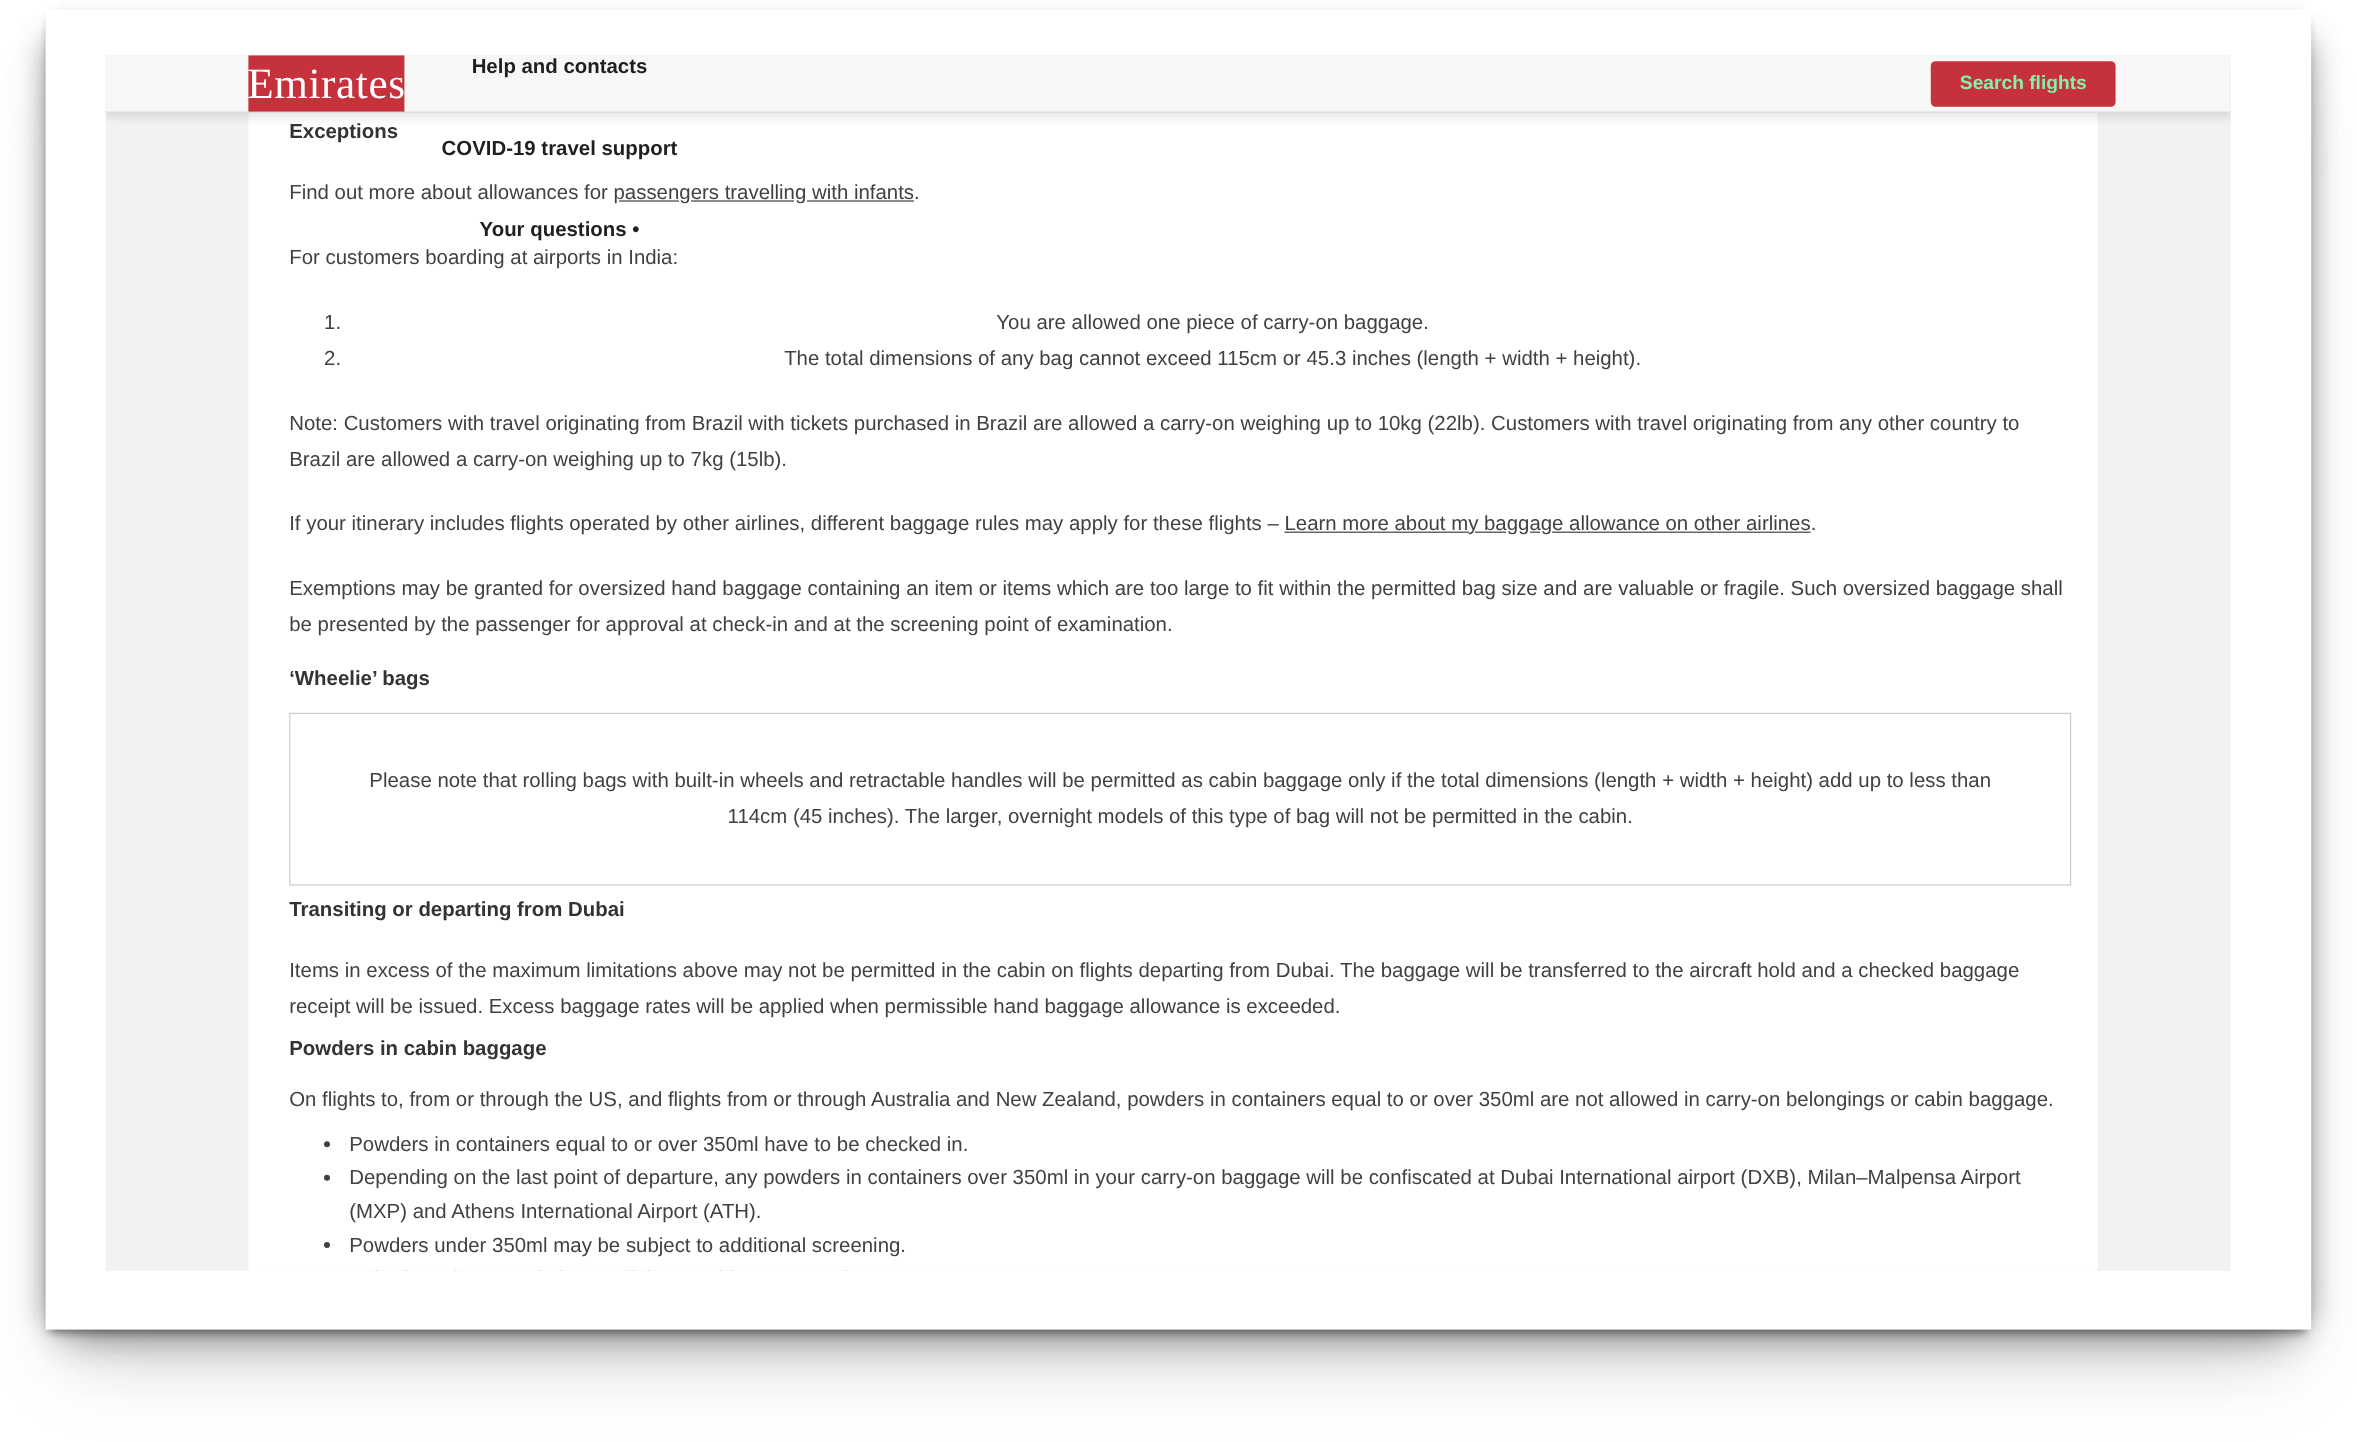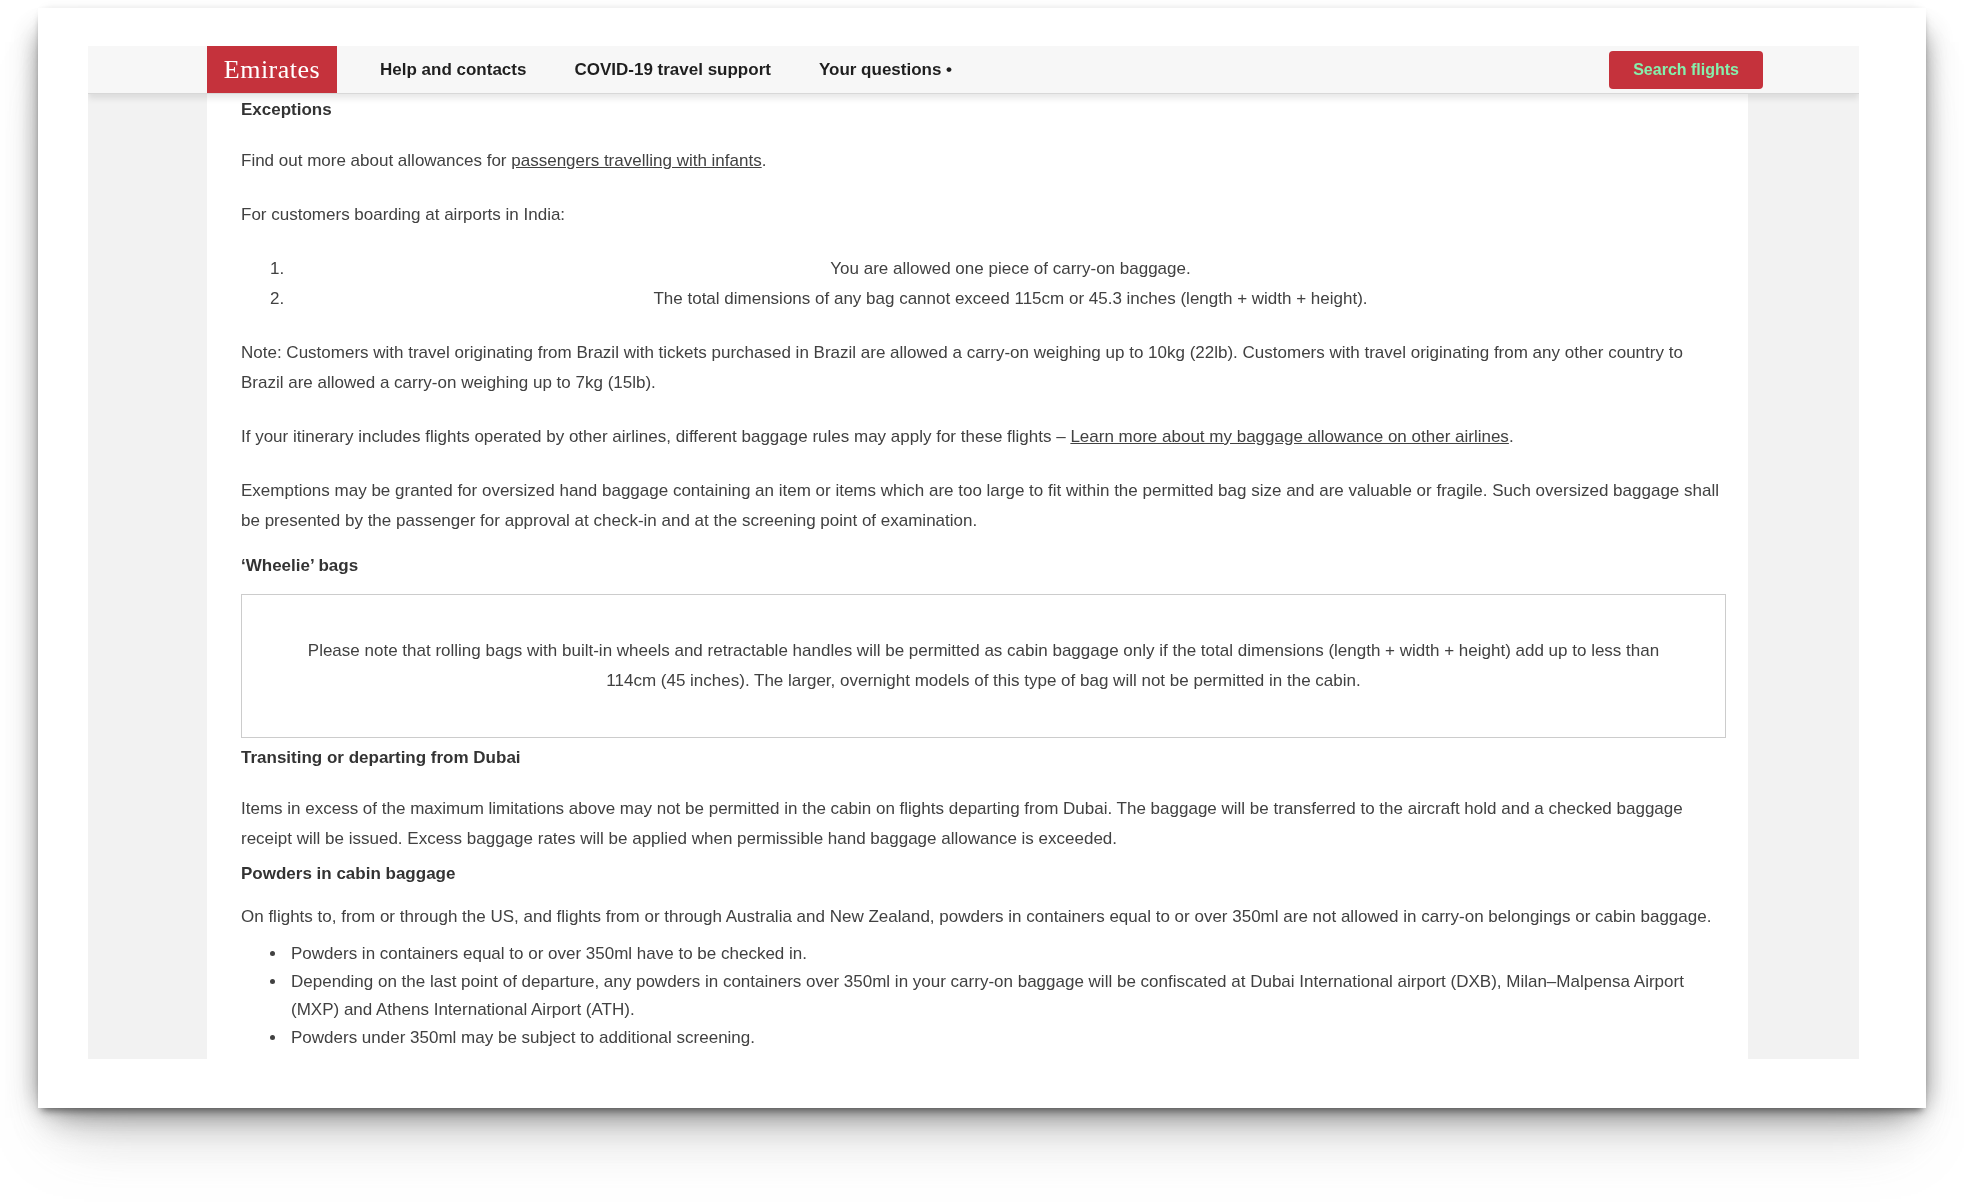--- a/index.html
+++ b/index.html
@@ -26,25 +26,25 @@
   .navbar {
     position: absolute; left: 0; top: 0; width: 100%; height: 48px;
     background: var(--nav-bg, #f7f7f7);
     border-bottom: 1px solid var(--border, #d8d8d8);
     box-shadow: 0 4px 7px rgba(0,0,0,0.10);
     z-index: 3;
   }
   .logo {
     position: absolute; left: 119px; top: 0; width: 130px; height: 47px;
     background: var(--brand-red, #C5323C); color: #ffffff;
-    font-family: "Liberation Serif", serif; font-size: 26px; letter-spacing: 0.5px;
+    font-family: "Liberation Serif", serif; font-size: 36px; letter-spacing: 0.5px;
     display: flex; align-items: center; justify-content: center;
     cursor: pointer;
   }
-  .nav-links { position: absolute; left: 292px; top: 0; height: 47px; display: flex; gap: 48px; align-items: center; }
+  .nav-links { position: absolute; left: 280px; top: 0; height: 47px; display: flex; gap: 48px; align-items: center; flex-direction: column; }
   .nav-links a { font-size: 17px; font-weight: 700; color: #1f1f1f; text-decoration: none; white-space: nowrap; cursor: pointer; }
   .search-btn {
     position: absolute; right: 96px; top: 5px; height: 38px; padding: 0 24px;
     background: var(--button-red, #C5323C); color: #86efac;
     font-family: "Liberation Sans", sans-serif; font-size: 16px; font-weight: 700;
     border: none; border-radius: 4px; cursor: pointer;
   }
 
   .content {
     position: absolute; left: 119px; top: 48px; width: 1541px; height: 965px;

